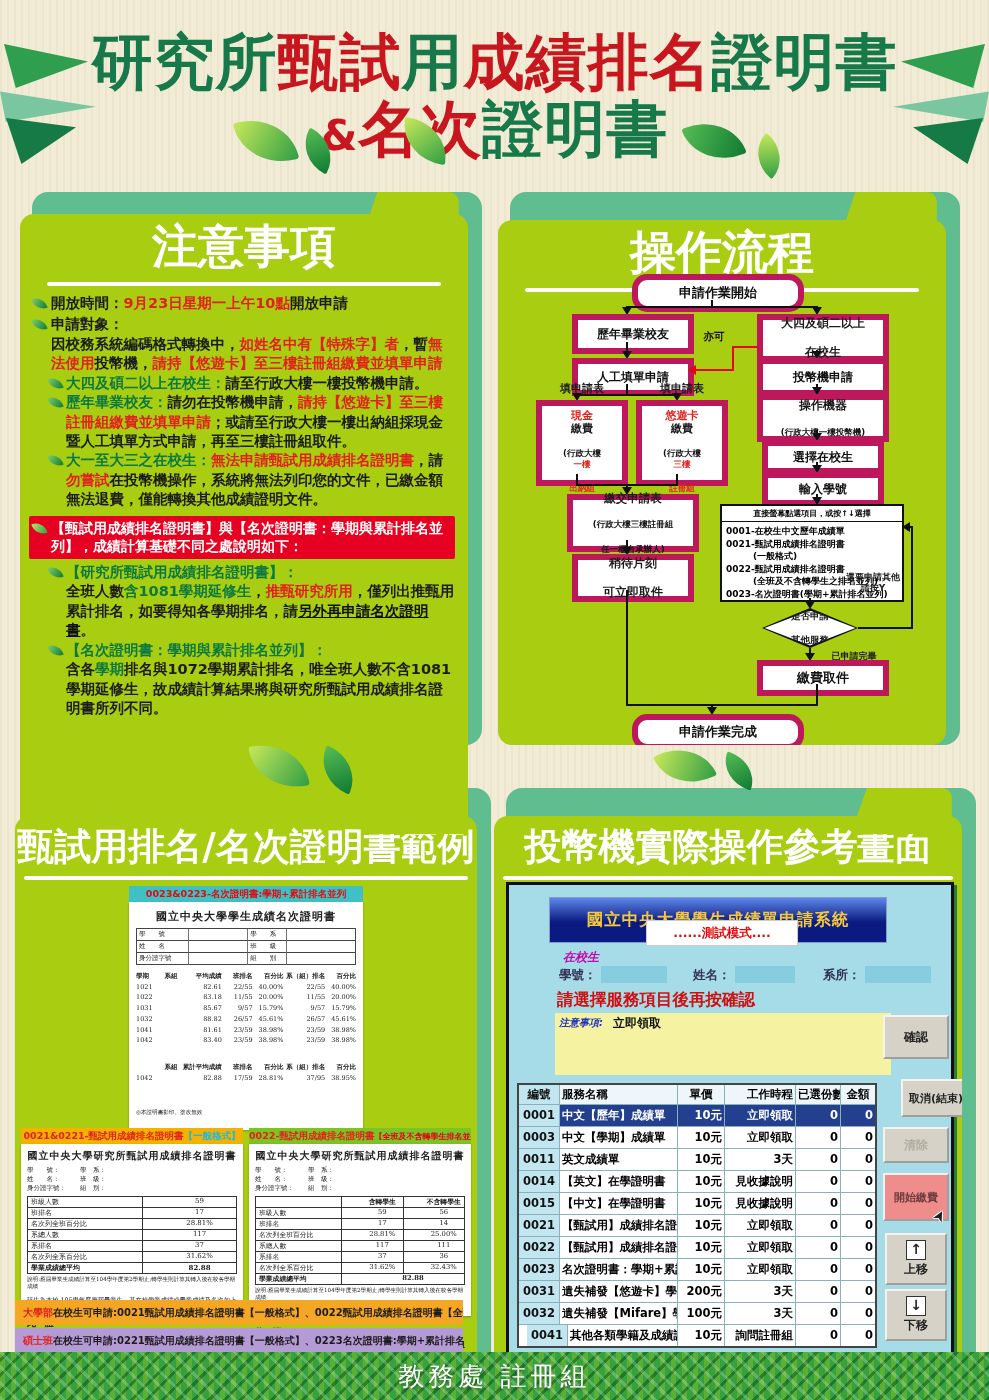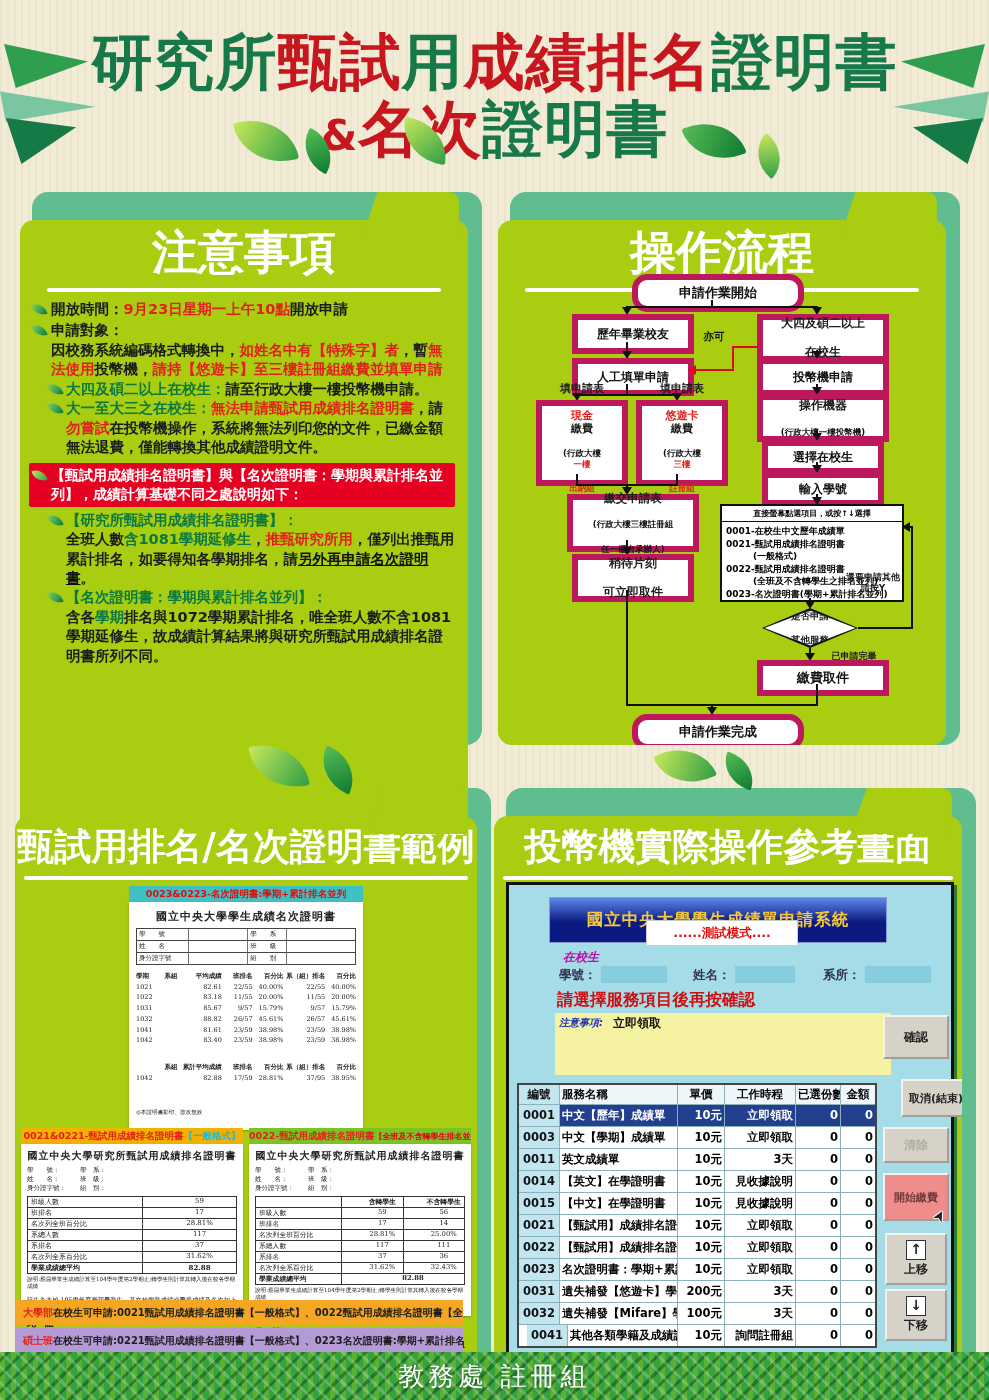--- a/index.html
+++ b/index.html
@@ -117,21 +117,21 @@
  <div class="lf d" style="left:688px;top:118px;width:52px;height:46px;transform:rotate(-22deg)"></div>
  <div class="lf" style="left:752px;top:140px;width:34px;height:32px;transform:rotate(40deg)"></div>
  <div class="lf" style="left:252px;top:742px;width:54px;height:48px;transform:rotate(-10deg)"></div>
  <div class="lf d" style="left:318px;top:752px;width:40px;height:36px;transform:rotate(24deg)"></div>
  <div class="lf" style="left:660px;top:744px;width:50px;height:44px;transform:rotate(-26deg)"></div>
  <div class="lf d" style="left:722px;top:756px;width:34px;height:30px;transform:rotate(18deg)"></div>
 
  <div class="panel" style="left:20px;top:192px;width:462px;height:553px;">
   <div class="pback" style="left:12px;top:0;right:0;height:100%;"></div>
   <div class="ptab" style="left:74%;top:0;width:21%;height:46px;"></div>
-  <div class="pbody" style="left:0;top:28px;width:448px;height:659px;">
+  <div class="pbody" style="left:0;top:22px;width:448px;height:659px;">
    <div class="ptitle" style="font-size:46px;margin-top:2px;">注意事項</div>
    <div class="punder" style="width:88%;"></div>
    <div class="ncontent">
     <div class="nrow">
      <span class="bicon">
               <i></i>
             </span>
      <span><span class="c-k">開放時間：</span><span class="c-r">9月23日星期一上午10點</span><span class="c-k">開放申請</span></span>
     </div>
     <div class="nrow">
@@ -139,20 +139,26 @@
               <i></i>
             </span>
      <span><span class="c-k">申請對象：</span></span>
     </div>
     <div class="npara"><span class="c-k">因校務系統編碼格式轉換中，</span><span class="c-r">如姓名中有【特殊字】者</span><span class="c-k">，暫</span><span class="c-r">無法使用</span><span class="c-k">投幣機，</span><span class="c-r">請持【悠遊卡】至三樓註冊組繳費並填單申請</span></div>
     <div class="nsub">
      <span class="slicon">
               <i></i>
             </span>
      <span><span class="c-g">大四及碩二以上在校生：</span><span class="c-k">請至行政大樓一樓投幣機申請。</span></span>
+    </div>
+    <div class="nsub">
+     <span class="slicon">
+              <i></i>
+            </span>
+     <span><span class="c-g">歷年畢業校友：</span><span class="c-k">請勿在投幣機申請，</span><span class="c-r">請持【悠遊卡】至三樓註冊組繳費並填單申請</span><span class="c-k">；或請至行政大樓一樓出納組採現金暨人工填單方式申請，再至三樓註冊組取件。</span></span>
     </div>
     <div class="nsub">
      <span class="slicon">
               <i></i>
             </span>
      <span><span class="c-g">大一至大三之在校生：</span><span class="c-r">無法申請甄試用成績排名證明書</span><span class="c-k">，請</span><span class="c-r">勿嘗試</span><span class="c-k">在投幣機操作，系統將無法列印您的文件，已繳金額無法退費，僅能轉換其他成績證明文件。</span></span>
     </div>
     <div class="redband">
      <span class="bicon">
               <i></i>
@@ -569,21 +575,21 @@
     <div style="position:absolute;left:46px;top:128px;width:336px;height:62px;background:#f5f3a2;">
      <span style="position:absolute;left:4px;top:3px;color:#2233bb;font-style:italic;font-size:10px;font-weight:800;">注意事項:</span>
      <span style="position:absolute;left:58px;top:2px;color:#111;font-size:12px;font-weight:800;">立即領取</span>
     </div>
 
     <div class="mtable" style="left:8px;top:198px;width:356px;">
      <div class="mrow head">
       <span class="mc id">編號</span>
               <span class="mc nm">服務名稱</span>
               <span class="mc pr" style="text-align:center">單價</span>
-              <span class="mc tm" style="text-align:center">工作時程</span>
+              <span class="mc tm" style="text-align:right">工作時程</span>
               <span class="mc qt" style="text-align:center">已選份數</span>
               <span class="mc am" style="text-align:center">金額</span>
      </div>
      <div class="mrow sel">
               <span class="mc id">0001</span>
               <span class="mc nm">中文【歷年】成績單</span>
               <span class="mc pr">10元</span>
               <span class="mc tm">立即領取</span>
               <span class="mc qt">0</span>
               <span class="mc am">0</span>

